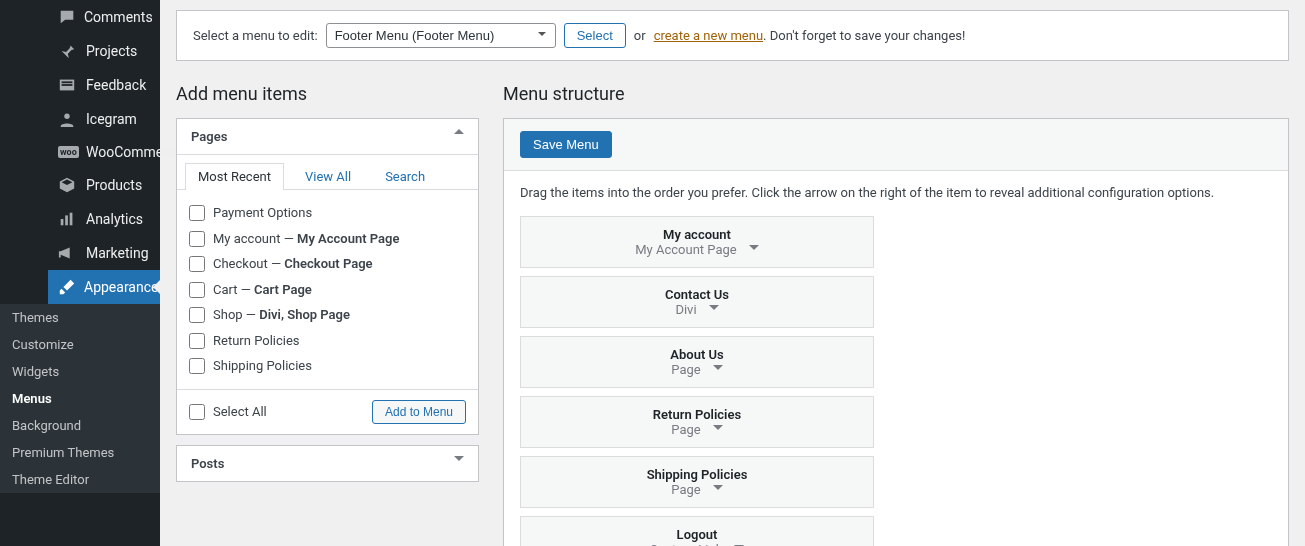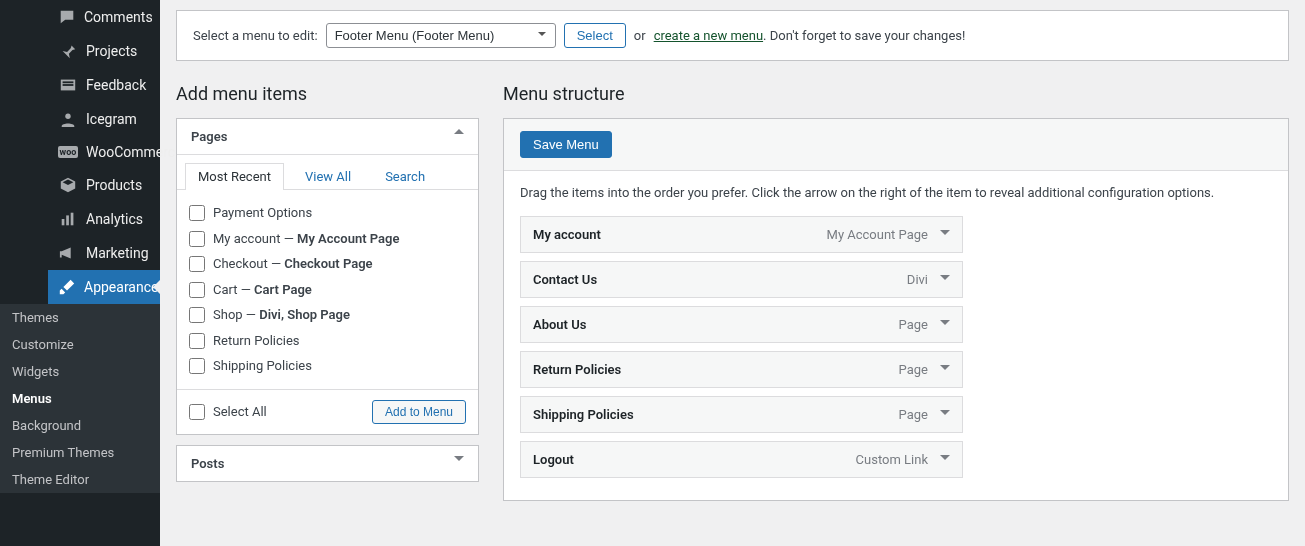--- a/index.html
+++ b/index.html
@@ -1,32 +1,32 @@
 <!DOCTYPE html>
 <html><head>
 <meta charset="utf-8">
 <style>
 * { box-sizing: border-box; margin: 0; padding: 0; }
 body { font-family: -apple-system, BlinkMacSystemFont, "Segoe UI", Roboto, sans-serif; font-size: 13px; color: #3c434a; background: #f0f0f1; }
 .app { display: flex; min-height: 546px; }
 .sidebar { width: 160px; background: #1d2327; color: #fff; flex-shrink: 0; }
 .sidebar-item { display: flex; align-items: center; padding: 8px 10px; color: #eee; cursor: pointer; font-size: 14px; margin-left: 48px; }
-.sidebar-item .icon { width: 20px; margin-right: 8px; display: flex; align-items: center; justify-content: center; }
+.sidebar-item .icon { width: 20px; margin-right: 8px; display: flex; align-items: center; justify-content: flex-start; }
 .sidebar-item.active { background: #2271b1; color: #fff; position: relative; }
 .sidebar-item.active::after { content: ""; position: absolute; right: -1px; top: 50%; transform: translateY(-50%); border: 8px solid transparent; border-right-color: #f0f0f1; }
 .sidebar-sub { background: #2c3338; }
 .sidebar-sub-item { padding: 6px 12px; color: #c3c4c7; cursor: pointer; font-size: 13px; }
 .sidebar-sub-item.active { color: #fff; font-weight: 600; }
 .main { flex: 1; padding: 0; }
 .select-row { margin: 10px 16px; border: 1px solid #c3c4c7; background: #fff; padding: 12px 16px; display: flex; align-items: center; gap: 8px; flex-wrap: wrap; color: #3c434a; }
 .menu-select { border: 1px solid #8c8f94; border-radius: 3px; padding: 4px 28px 4px 8px; min-width: 230px; background: #fff; appearance: none; position: relative; font-size: 13px; color: #2c3338;}
 .select-wrap { position: relative; display: inline-block; }
 .select-wrap::after { content: ""; position: absolute; right: 10px; top: 50%; transform: translateY(-50%); border: 4px solid transparent; border-top-color: #555; }
 .btn-outline { border: 1px solid #2271b1; color: #2271b1; background: #fff; padding: 4px 12px; border-radius: 3px; cursor: pointer; font-size: 13px; }
-.link { color: #14532d; text-decoration: underline; cursor: pointer; }
+.link { color: #a16207; text-decoration: underline; cursor: pointer; }
 .columns { display: flex; gap: 24px; padding: 12px 16px 0 16px; }
 .col-left { width: 303px; flex-shrink: 0; }
 .col-right { flex: 1; }
 h2 { font-size: 18px; font-weight: 400; color: #1d2327; margin-bottom: 14px; }
 .accordion { border: 1px solid #c3c4c7; background: #fff; margin-bottom: 10px; }
 .acc-header { display: flex; justify-content: space-between; align-items: flex-start; padding: 10px 14px; border-bottom: 1px solid #dcdcde; cursor: pointer; font-weight: 600; }
 .acc-header.collapsed { border-bottom: none; }
 .acc-caret { width: 0; height: 0; border: 5px solid transparent; }
 .acc-caret.up { border-bottom-color: #787c82; border-top: none; }
 .acc-caret.down { border-top-color: #787c82; border-bottom: none; }
@@ -43,21 +43,21 @@
 .selectall { display: flex; align-items: center; gap: 8px; }
 .selectall input { width: 16px; height: 16px; border: 1px solid #8c8f94; border-radius: 3px;}
 .btn-secondary { border: 1px solid #2271b1; color: #2271b1; background: #f6f7f7; padding: 4px 12px; border-radius: 3px; cursor: pointer; font-size: 12px;}
 .menu-structure { border: 1px solid #c3c4c7; background: #fff; }
 .ms-header { display: flex; justify-content: space-between; align-items: center; padding: 12px 16px; border-bottom: 1px solid #dcdcde; background: #f6f7f7;}
 .ms-header label { color: #3c434a; font-size: 13px; margin-right: 10px; }
 .ms-header input[type=text] { border: 1px solid #8c8f94; border-radius: 3px; padding: 4px 8px; width: 260px; font-size: 13px; }
 .btn-primary { background: #2271b1; color: #fff; border: 1px solid #2271b1; padding: 5px 12px; border-radius: 3px; cursor: pointer; font-size: 13px;}
 .ms-body { padding: 14px 16px; }
 .ms-help { color: #3c434a; margin-bottom: 16px; }
-.menu-item-row { border: 1px solid #dcdcde; background: #f6f7f7; display: flex; justify-content: space-between; align-items: center; padding: 10px 12px; margin-bottom: 8px; width: 443px; cursor: move; }
+.menu-item-row { border: 1px solid #dcdcde; background: #f6f7f7; display: flex; justify-content: space-between; align-items: center; padding: 10px 12px; margin-bottom: 8px; width: 354px; cursor: move; flex-direction: column; }
 .menu-item-row .title { font-weight: 600; color: #1d2327; }
 .menu-item-row .meta { display: flex; align-items: center; gap: 12px; color: #787c82; }
 .menu-item-row .caret { width: 0; height: 0; border: 5px solid transparent; border-top-color: #787c82; }
 svg { display: block; }
 </style>
 </head>
 <body>
 
 <div class="app">
   <div class="sidebar">

